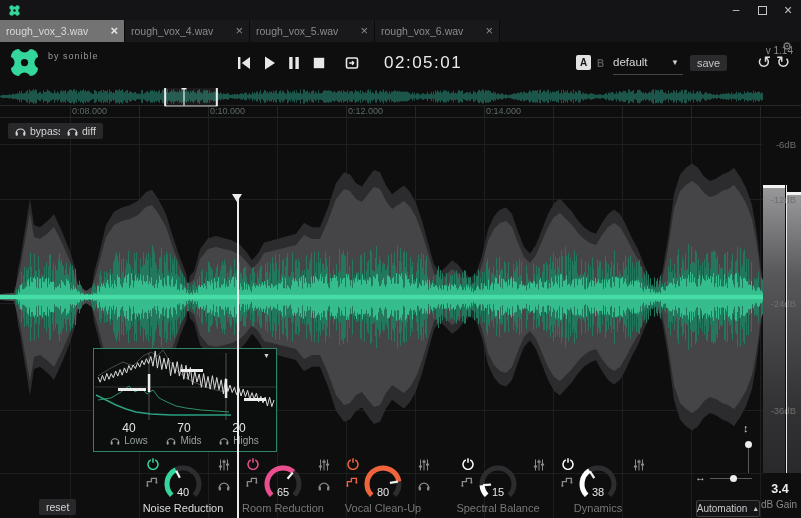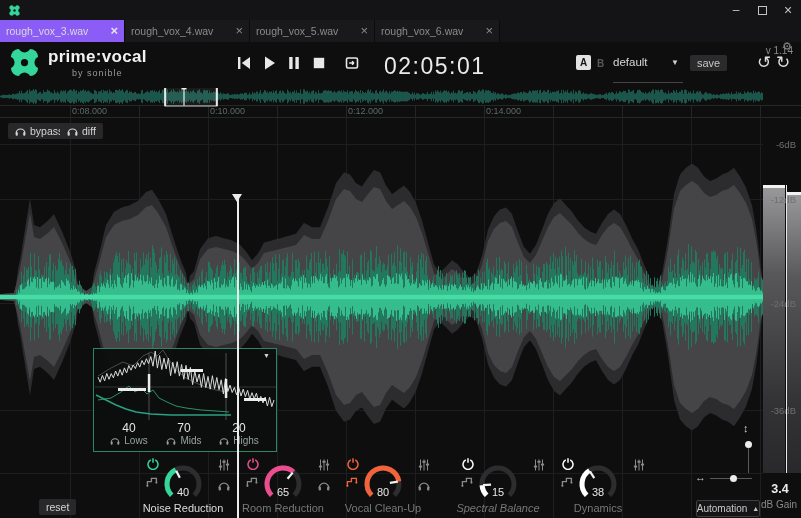--- a/index.html
+++ b/index.html
@@ -10,38 +10,38 @@
            display:flex;align-items:center;font-size:11px;color:#c9c9c9;}
   .appicon{width:11px;height:11px;margin:0 10px 0 9px;}
   .menu-item{padding:0 10px;cursor:default;}
   .win-controls{margin-left:auto;display:flex;align-items:center;gap:0;}
   .win-btn{width:26px;height:20px;display:flex;align-items:center;justify-content:center;color:#c4c4c4;font-size:12px;}
   .win-max-glyph{width:7px;height:7px;border:1px solid #c4c4c4;display:inline-block;}
   
   .tabbar{position:absolute;left:0;top:20px;width:801px;height:22px;background:#141416;display:flex;}
   .tab{width:125px;height:22px;display:flex;align-items:center;background:#19191b;
        border-right:1px solid #0a0a0a;color:#8b8b8b;font-size:10.5px;padding:0 6px;box-sizing:border-box;}
-  .tab.active{background:#8b5cf6;color:#dadada;}
+  .tab.active{background:#737373;color:#dadada;}
   .tab .tab-label{flex:1;overflow:hidden;white-space:nowrap;}
   .tab .tab-close{color:#8a8a8a;font-size:13px;line-height:10px;padding-left:4px;}
   .tab.active .tab-close{color:#e6e6e6;font-weight:bold;}
   .version{position:absolute;right:8px;top:25px;font-size:10px;color:#8a8a8a;margin-top:20px;}
   
   .logo{position:absolute;left:10px;top:48px;display:flex;}
   .logo-text{margin-left:9px;}
   .logo-title{font-size:17px;font-weight:bold;color:#f2f2f2;letter-spacing:.3px;line-height:17px;}
   .logo-byline{font-size:9px;color:#9a9a9a;text-align:center;margin-top:3px;letter-spacing:1px;}
   .transport{position:absolute;left:236px;top:55px;display:flex;gap:9px;}
   .t-btn{width:16px;height:16px;display:flex;align-items:center;justify-content:center;}
-  .time{position:absolute;left:384px;top:53px;font-size:23px;color:#eaeaea;letter-spacing:1.5px;}
+  .time{position:absolute;left:384px;top:53px;font-size:17px;color:#eaeaea;letter-spacing:1.5px;}
   .ab-a{position:absolute;left:576px;top:55px;width:15px;height:15px;background:#e2e2e2;color:#161616;
         font-size:10px;font-weight:bold;display:flex;align-items:center;justify-content:center;border-radius:2px;}
   .ab-b{position:absolute;left:597px;top:58px;color:#585858;font-size:10px;font-weight:bold;}
   .preset{position:absolute;left:613px;top:56px;width:70px;border-bottom:1px solid #454547;
-          font-size:11.5px;color:#d8d8d8;padding-bottom:14px;}
+          font-size:11.5px;color:#d8d8d8;padding-bottom:6px;}
   .preset-caret{position:absolute;left:671px;top:58px;font-size:8px;color:#d0d0d0;}
   .save-btn{position:absolute;left:690px;top:55px;background:#2b2b2d;color:#c6c6c6;font-size:11px;
             padding:2px 7px;border-radius:2px;}
   .undo{position:absolute;left:757px;top:52px;font-size:17px;color:#dedede;}
   .redo{position:absolute;left:776px;top:52px;font-size:17px;color:#dedede;}
   .gear{position:absolute;left:782px;top:40px;font-size:11px;color:#8a8a8a;}
   
   #stage{position:absolute;left:0;top:88px;z-index:1;}
   .ruler-label{position:absolute;font-size:9px;color:#5d6b66;z-index:2;}
   .db-label{position:absolute;font-size:9.5px;color:#6f6f6f;z-index:6;width:40px;text-align:right;}
@@ -129,21 +129,20 @@
   <div class="logo">
     <svg width="29" height="29" viewBox="0 0 32 32">
       <rect x="1" y="1" width="30" height="30" rx="9" fill="#35d69b"></rect>
       <circle cx="16" cy="-1.5" r="6.5" fill="#0e0e0f"></circle>
         <circle cx="16" cy="33.5" r="6.5" fill="#0e0e0f"></circle>
       <circle cx="-1.5" cy="16" r="6.5" fill="#0e0e0f"></circle>
         <circle cx="33.5" cy="16" r="6.5" fill="#0e0e0f"></circle>
       <circle cx="16" cy="16" r="4" fill="#0e0e0f"></circle>
     </svg>
     <div class="logo-text">
-      <div class="logo-title">prime:vocal</div>
       <div class="logo-byline">by sonible</div>
     </div>
   </div>
 
   <div class="transport">
     <div class="t-btn">
       <svg width="16" height="16" viewBox="0 0 16 16">
         <rect x="2" y="2" width="2.4" height="12" fill="#e8e8e8"></rect>
           <path d="M14,2 L5.8,8 L14,14 Z" fill="#e8e8e8"></path>
       </svg>
@@ -377,21 +376,21 @@
         <span style="position: absolute; left: 26px; top: 3px; color: rgb(255, 255, 255); line-height: 0;"><svg width="12" height="12" viewBox="0 0 12 12">
             <use href="#icn-power"></use>
           </svg></span>
         <span style="position: absolute; left: 25px; top: 22px; color: rgb(138, 138, 138); line-height: 0;"><svg width="12" height="10" viewBox="0 0 12 10">
             <use href="#icn-step"></use>
           </svg></span>
         <span style="position: absolute; left: 97px; top: 4px; color: rgb(138, 138, 138); line-height: 0;"><svg width="12" height="12" viewBox="0 0 12 12">
             <use href="#icn-sliders"></use>
           </svg></span>
         <div class="mod-value" style="left: 42px; top: 31px; width: 40px;">15</div>
-        <div class="mod-label" style="left: 2px; top: 47px; width: 120px; font-style: italic;">Spectral Balance</div>
+        <div class="mod-label" style="left: 2px; top: 47px; width: 120px;">Spectral Balance</div>
       </div>
       <div class="module" style="left: 536px;">
         <svg width="44" height="44" viewBox="0 0 44 44" style="position: absolute; left: 40px; top: 7px;">
           <path d="M10.686291501015237,33.31370849898476 A16,16 0 1 1 33.31370849898476,33.31370849898476" fill="none" stroke="#2d2d30" stroke-width="5"></path>
           <path d="M10.686291501015237,33.31370849898476 A16,16 0 0 1 13.426771280336057,8.490753191967757" fill="none" stroke="#ffffff" stroke-width="5"></path>
           <line x1="18.249212435147026" y1="16.089704521485892" x2="13.962598075315054" y2="9.335081117469771" stroke="#f0f0f0" stroke-width="2.2"></line>
         </svg>
         <span style="position: absolute; left: 26px; top: 3px; color: rgb(255, 255, 255); line-height: 0;"><svg width="12" height="12" viewBox="0 0 12 12">
             <use href="#icn-power"></use>
           </svg></span>

